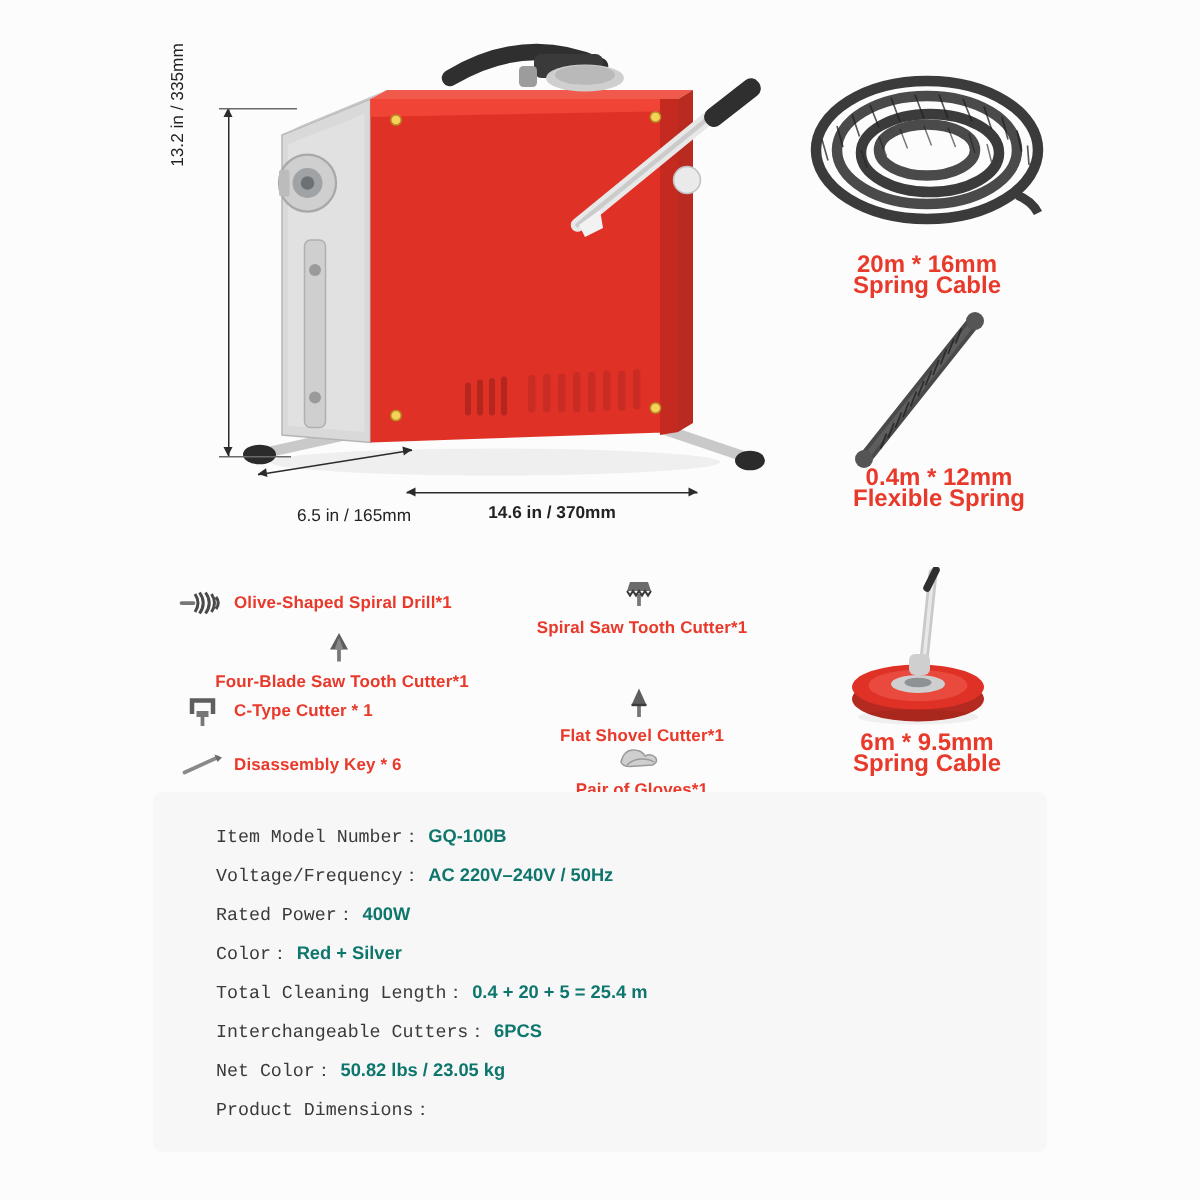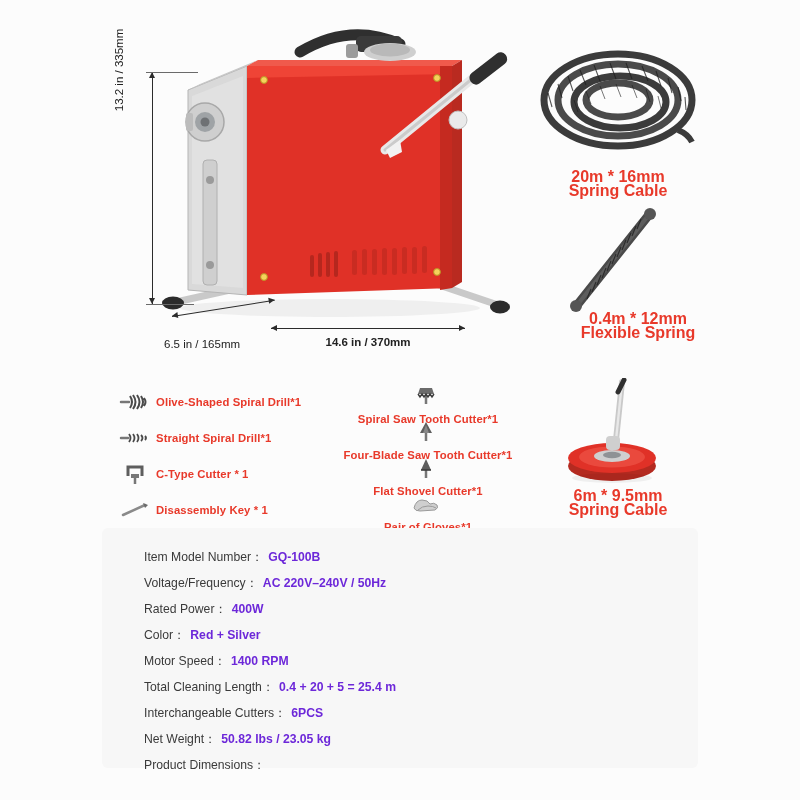--- a/index.html
+++ b/index.html
@@ -87,23 +87,23 @@
   }
   .dim-d:before, .dim-d:after {
     content: ""; position: absolute; top: -3px;
     border-top: 3.5px solid transparent;
     border-bottom: 3.5px solid transparent;
   }
   .dim-d:before { left: 0; border-right: 6px solid #2b2b2b; }
   .dim-d:after { right: 0; border-left: 6px solid #2b2b2b; }
   .dim-d-label {
     position: absolute;
-    left: 164px; top: 338px;
+    left: 176px; top: 338px;
     width: 120px;
-    text-align: left;
+    text-align: center;
     font-size: 11.5px; color: #222;
   }
 
   
   .acc-list {
     position: absolute;
     left: 118px; top: 384px;
     width: 420px;
   }
   .acc-row { display: flex; height: 36px; align-items: center; }
@@ -141,22 +141,22 @@
     border-radius: 6px;
     padding: 16px 0 10px 0;
   }
   .spec-row {
     height: 26px;
     display: flex;
     align-items: center;
     padding-left: 42px;
     font-size: 12.2px;
   }
-  .spec-key { color: #3a3a3a; }
-  .spec-val { color: #6d28d9; font-weight: bold; margin-left: 5px; }
+  .spec-key { color: #3a3a3a; font-family: Liberation Mono, monospace; }
+  .spec-val { color: #0f766e; font-weight: bold; margin-left: 5px; }
 
   .nowrap { white-space: nowrap; }
 </style>
 </head>
 <body>
 
 <div id="page">
 
   <div class="hero">
     <svg width="540" height="365" viewBox="0 0 540 365">
@@ -274,21 +274,21 @@
       <path d="M108 8 L38 96" stroke="#6e6e6e" stroke-width="4" stroke-linecap="round" opacity=".55"></path>
       <g stroke="#222" stroke-width="1.2" opacity=".8">
         <path d="M101 11 L97 21 M96 18 L92 28 M91 25 L87 35 M86 32 L82 42
                  M81 39 L77 49 M76 46 L72 56 M71 53 L67 63 M66 60 L62 70
                  M61 67 L57 77 M56 74 L52 84 M51 81 L47 91"></path>
       </g>
       <circle cx="110" cy="6" r="6" fill="#555"></circle>
       <circle cx="36" cy="98" r="6" fill="#555"></circle>
     </svg>
   </div>
-  <div class="rc-caption" style="position:absolute; left:548px; top:312px; width:180px;">
+  <div class="rc-caption" style="position:absolute; left:536px; top:312px; width:180px;">
     <div>0.4m * 12mm</div>
     <div>Flexible Spring</div>
   </div>
 
   <div style="position:absolute; left:538px; top:378px; width:160px; height:110px;">
     <svg width="160" height="110" viewBox="0 0 160 110">
 
       <path d="M84 4 L78 62" stroke="#c9c9c9" stroke-width="6" stroke-linecap="round"></path>
       <path d="M84 4 L78 62" stroke="#e8e8e8" stroke-width="2.4" stroke-linecap="round"></path>
       <path d="M86 2 L80 14" stroke="#2f2f2f" stroke-width="5" stroke-linecap="round"></path>
@@ -329,31 +329,20 @@
             <path d="M16 20 L16 12" stroke="#777" stroke-width="2.5"></path>
             <path d="M8 10 L24 10 L22 4 L10 4 Z" fill="#6b6b6b"></path>
             <path d="M8 10 L10 13 L12 10 L14 13 L16 10 L18 13 L20 10 L22 13 L24 10" fill="none" stroke="#3c3c3c" stroke-width="1.4"></path>
           </svg>
         </span>
         <span class="acc-label nowrap">Spiral Saw Tooth Cutter*1</span>
       </div>
     </div>
 
     <div class="acc-row">
-      <div class="acc-cell col1">
-        <span class="acc-icon">
-          <svg width="32" height="24" viewBox="0 0 32 24">
-            <path d="M2 12 L9 12" stroke="#777" stroke-width="2.5" stroke-linecap="round"></path>
-            <g stroke="#4a4a4a" stroke-width="1.8" fill="none">
-              <path d="M10 8 Q13 12 10 16 M14 8 Q17 12 14 16 M18 8 Q21 12 18 16 M22 9 Q25 12 22 15 M26 10 Q28 12 26 14"></path>
-            </g>
-          </svg>
-        </span>
-        <span class="acc-label nowrap">Straight Spiral Drill*1</span>
-      </div>
       <div class="acc-cell col2">
         <span class="acc-icon">
           <svg width="32" height="24" viewBox="0 0 32 24">
             <path d="M16 21 L16 13" stroke="#777" stroke-width="2.5"></path>
             <path d="M10 13 L16 2 L22 13 Z" fill="#5e5e5e"></path>
             <path d="M13 13 L16 5 L19 13 Z" fill="#888"></path>
           </svg>
         </span>
         <span class="acc-label nowrap">Four-Blade Saw Tooth Cutter*1</span>
       </div>
@@ -383,21 +372,21 @@
     </div>
 
     <div class="acc-row">
       <div class="acc-cell col1">
         <span class="acc-icon">
           <svg width="32" height="24" viewBox="0 0 32 24">
             <path d="M4 17 L26 7" stroke="#8a8a8a" stroke-width="2.5" stroke-linecap="round"></path>
             <path d="M24 5 L29 7 L26 10 Z" fill="#6b6b6b"></path>
           </svg>
         </span>
-        <span class="acc-label nowrap">Disassembly Key * 1</span>
+        <span class="acc-label nowrap">Disassembly Key * 6</span>
       </div>
       <div class="acc-cell col2">
         <span class="acc-icon">
           <svg width="32" height="24" viewBox="0 0 32 24">
             <path d="M4 16 Q6 8 12 8 Q18 8 20 12 Q24 10 27 13 Q29 16 25 18 L10 19 Q5 19 4 16 Z" fill="#cfcfcf" stroke="#9a9a9a" stroke-width="1"></path>
             <path d="M8 18 Q12 14 18 14 Q23 14 26 16" fill="none" stroke="#9a9a9a" stroke-width="1"></path>
           </svg>
         </span>
         <span class="acc-label nowrap">Pair of Gloves*1</span>
       </div>
@@ -417,33 +406,29 @@
     </div>
     <div class="spec-row">
       <span class="spec-key">Rated Power：</span>
       <span class="spec-val">400W</span>
     </div>
     <div class="spec-row">
       <span class="spec-key">Color：</span>
       <span class="spec-val">Red + Silver</span>
     </div>
     <div class="spec-row">
-      <span class="spec-key">Motor Speed：</span>
-      <span class="spec-val">1400 RPM</span>
-    </div>
-    <div class="spec-row">
       <span class="spec-key">Total Cleaning Length：</span>
       <span class="spec-val">0.4 + 20 + 5 = 25.4 m</span>
     </div>
     <div class="spec-row">
       <span class="spec-key">Interchangeable Cutters：</span>
       <span class="spec-val">6PCS</span>
     </div>
     <div class="spec-row">
-      <span class="spec-key">Net Weight：</span>
+      <span class="spec-key">Net Color：</span>
       <span class="spec-val">50.82 lbs / 23.05 kg</span>
     </div>
     <div class="spec-row">
       <span class="spec-key">Product Dimensions：</span>
     </div>
 
   </div>
 
 </div>
 

